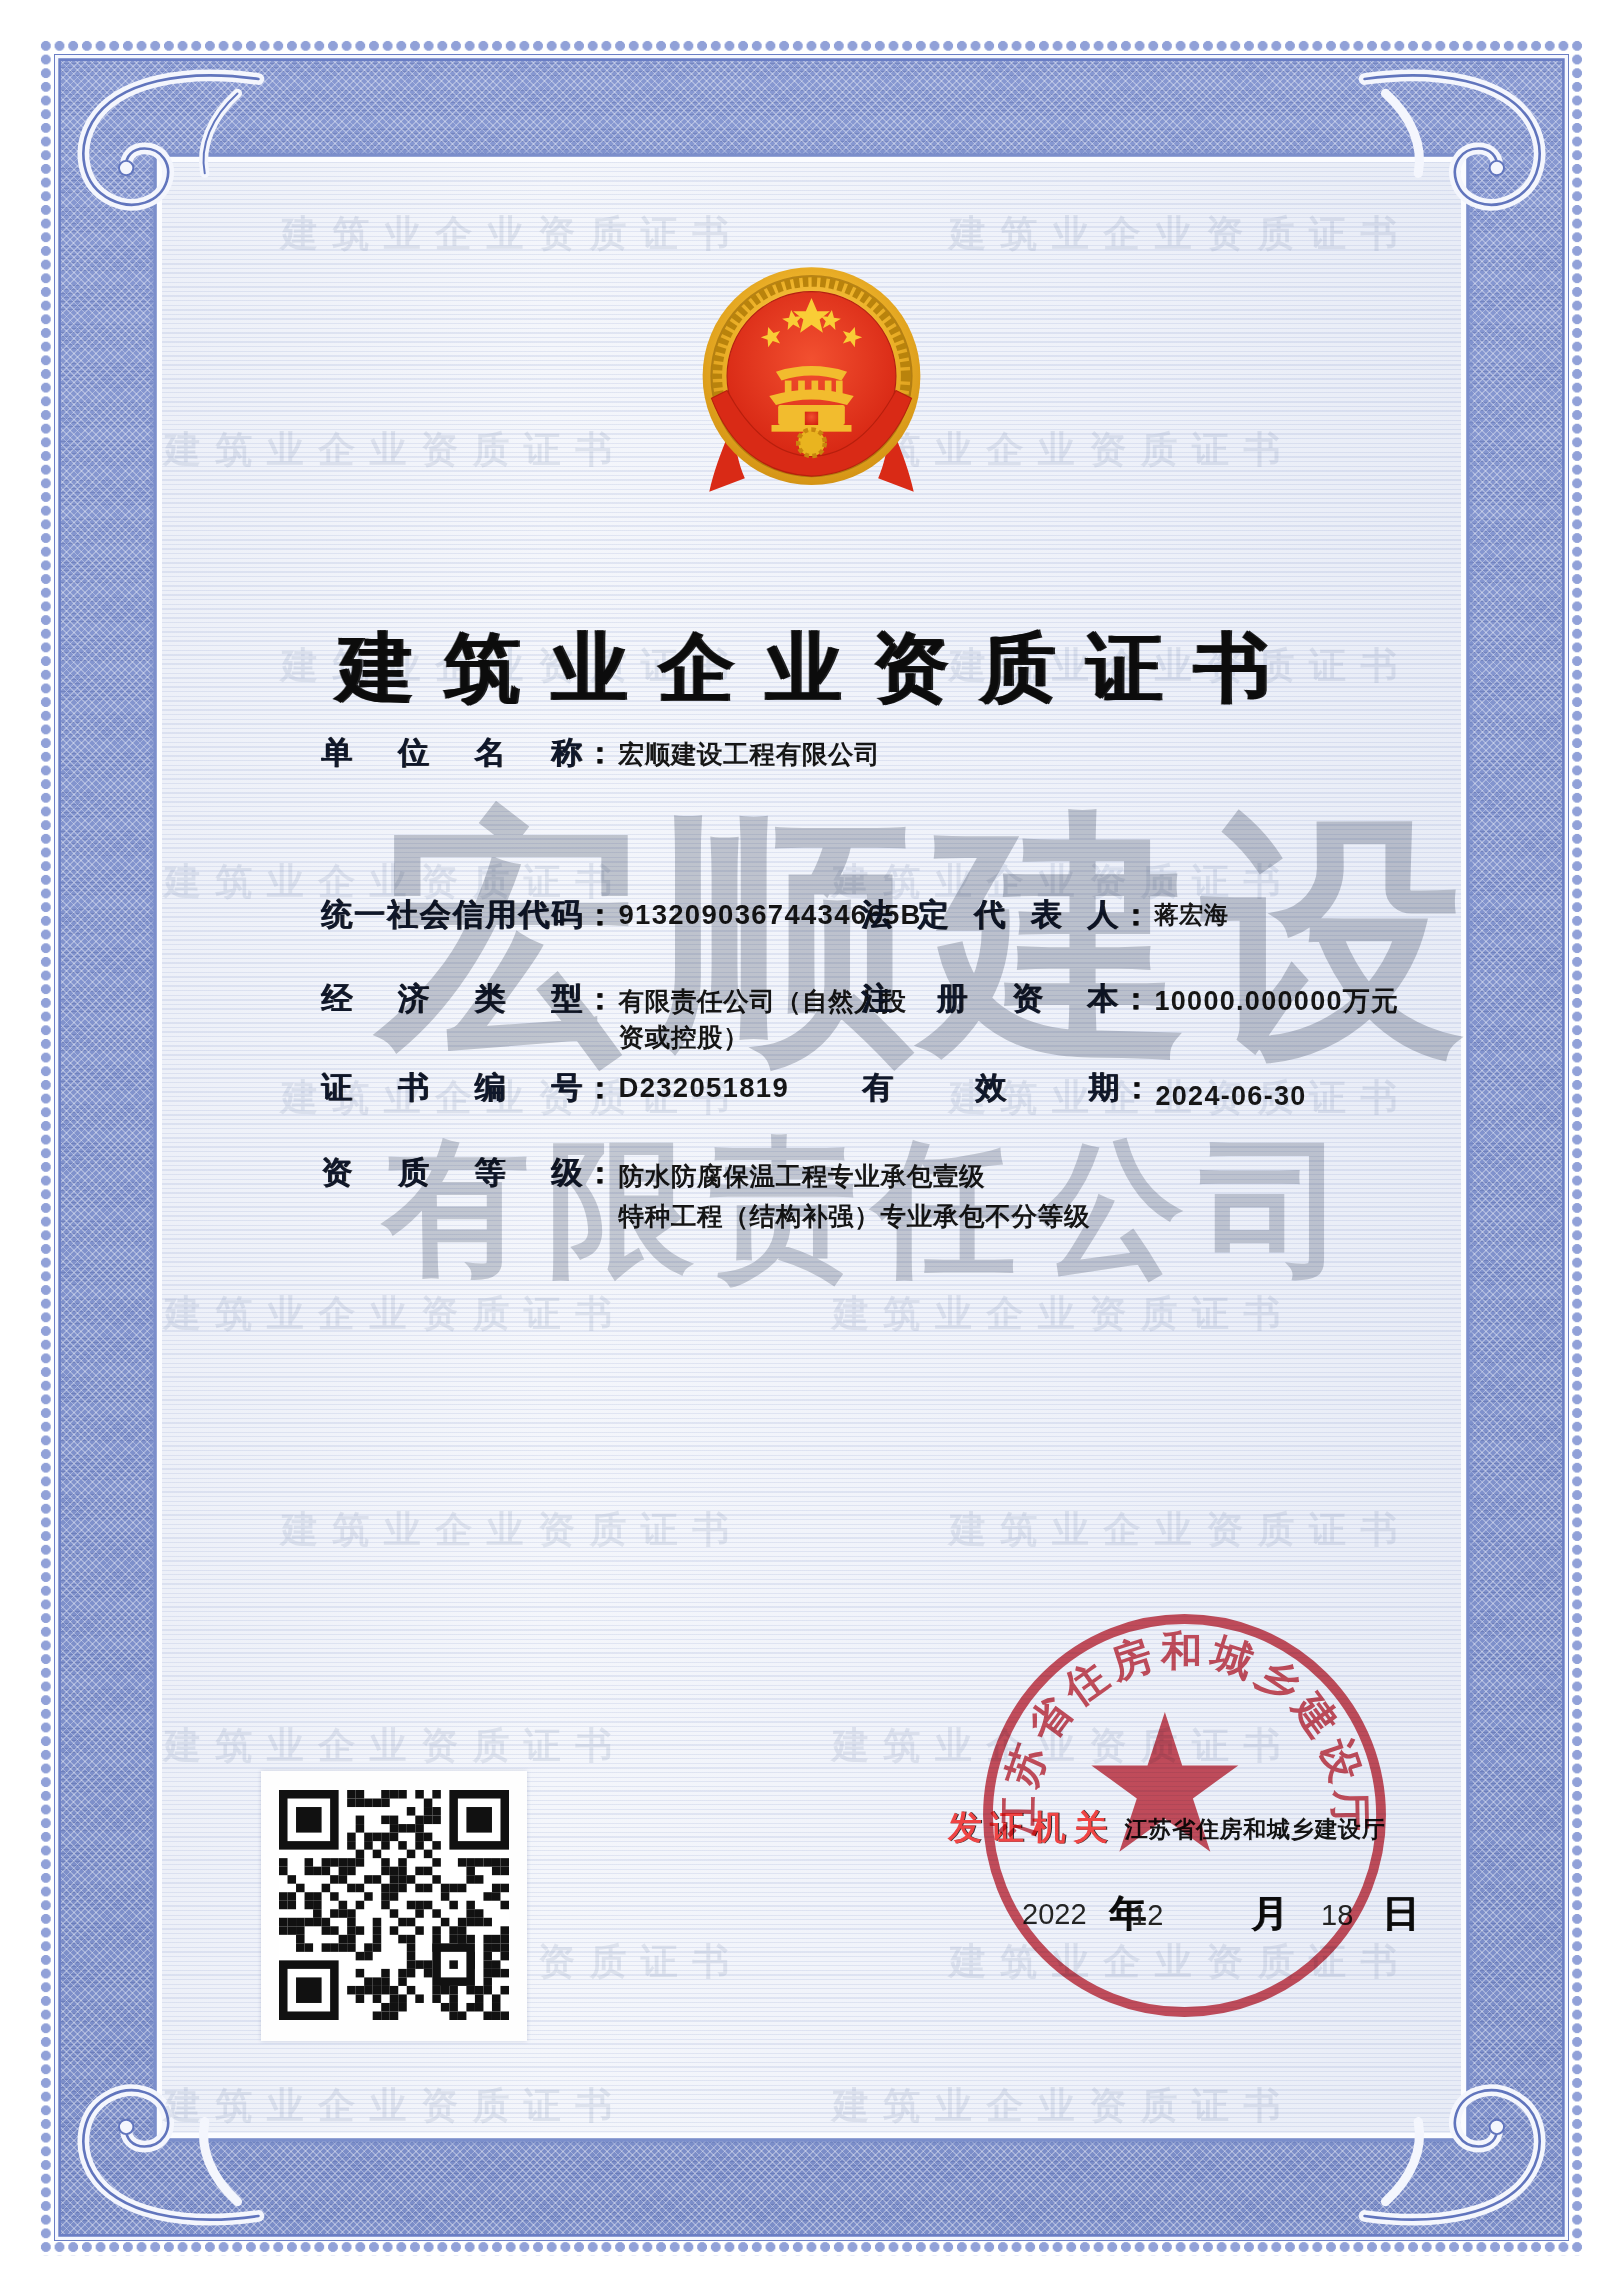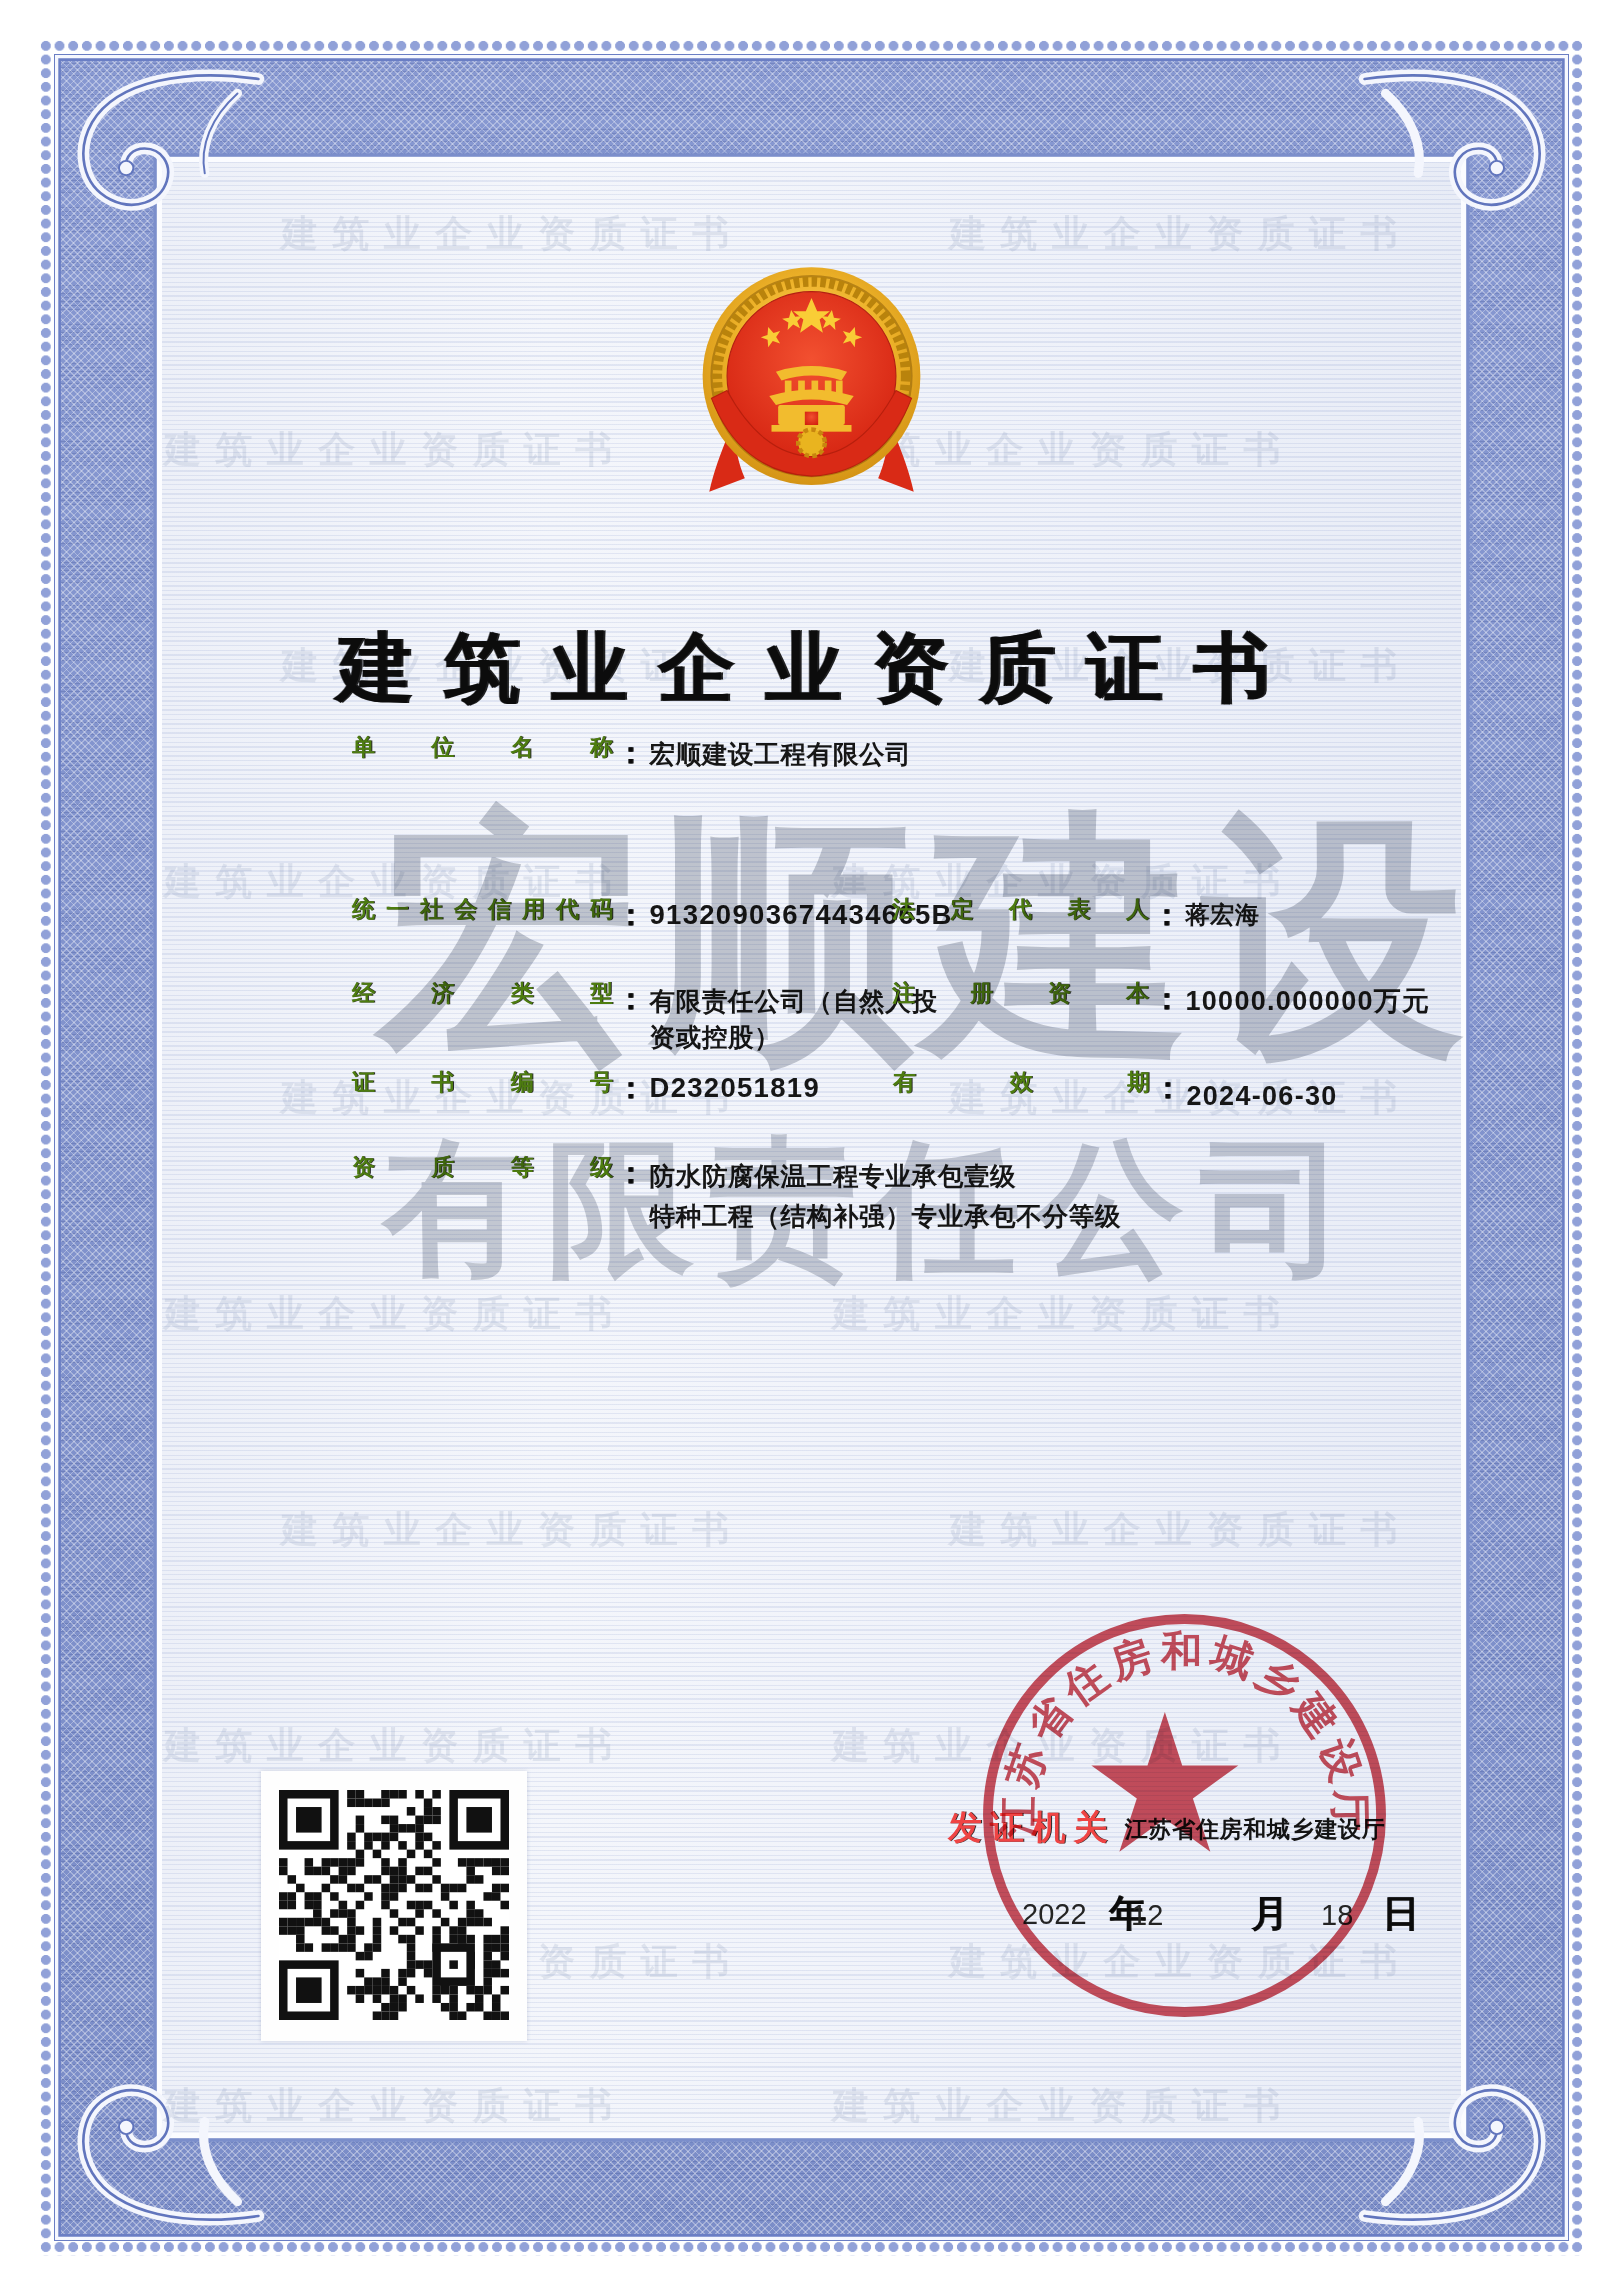--- a/index.html
+++ b/index.html
@@ -29,22 +29,22 @@
   .ghost{position:absolute;font-size:37px;letter-spacing:14.4px;font-weight:700;
          color:rgba(104,119,158,.15);white-space:nowrap;z-index:2;}
 
   
   .title{position:absolute;top:618px;left:0;width:1623px;margin:0;text-align:center;z-index:3;
     font-size:76px;font-weight:800;letter-spacing:31px;padding-left:14px;box-sizing:border-box;
     color:#0c0c0c;text-shadow:2px 0 0 rgba(10,10,10,.9),-0.7px 0 0 rgba(10,10,10,.55);}
 
   
   .row{position:absolute;white-space:nowrap;z-index:3;}
-  .lab{display:inline-block;font-size:23px;font-weight:700;color:#4d7c0f;vertical-align:top;
-       text-align:justify;text-align-last:justify;text-shadow:1px 0 0 rgba(10,10,10,.85);margin-left:31px;}
+  .lab{display:inline-block;font-size:31px;font-weight:700;color:#0f172a;vertical-align:top;
+       text-align:justify;text-align-last:justify;text-shadow:1px 0 0 rgba(10,10,10,.85);}
   .lw{width:261px}.rw{width:257px}
   .colon{display:inline-block;font-size:30px;font-weight:700;color:#0b0b0b;vertical-align:top;
          margin:1.3px 3.9px 0 2.6px;text-shadow:1px 0 0 rgba(10,10,10,.85);}
   .val{display:inline-block;font-size:25.5px;color:#161616;vertical-align:top;margin-top:5.2px;
        letter-spacing:0.7px;font-weight:700;}
   .val-wrap{white-space:normal;width:296px;line-height:1.42;}
   .val-lines span{display:block;line-height:1.55;}
   .num{letter-spacing:1.3px;}
 
   

